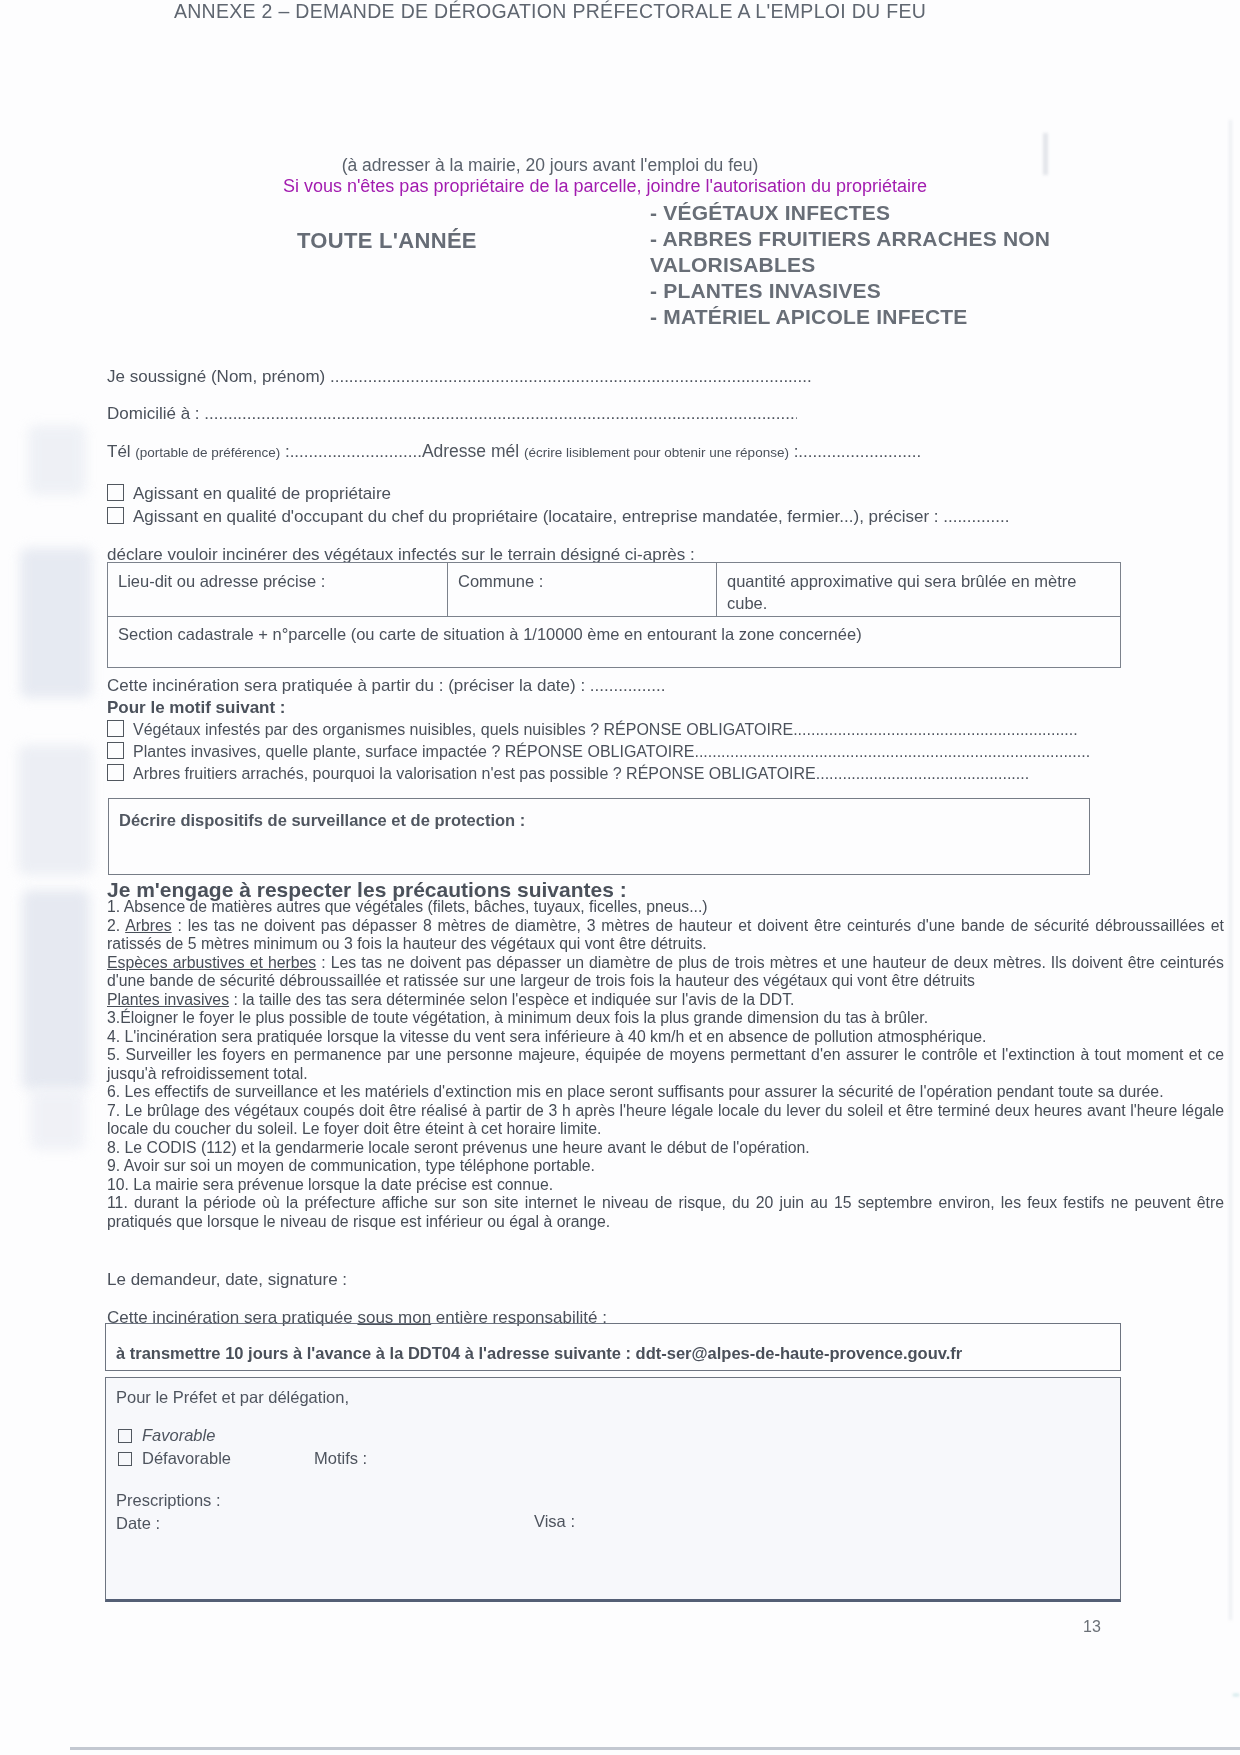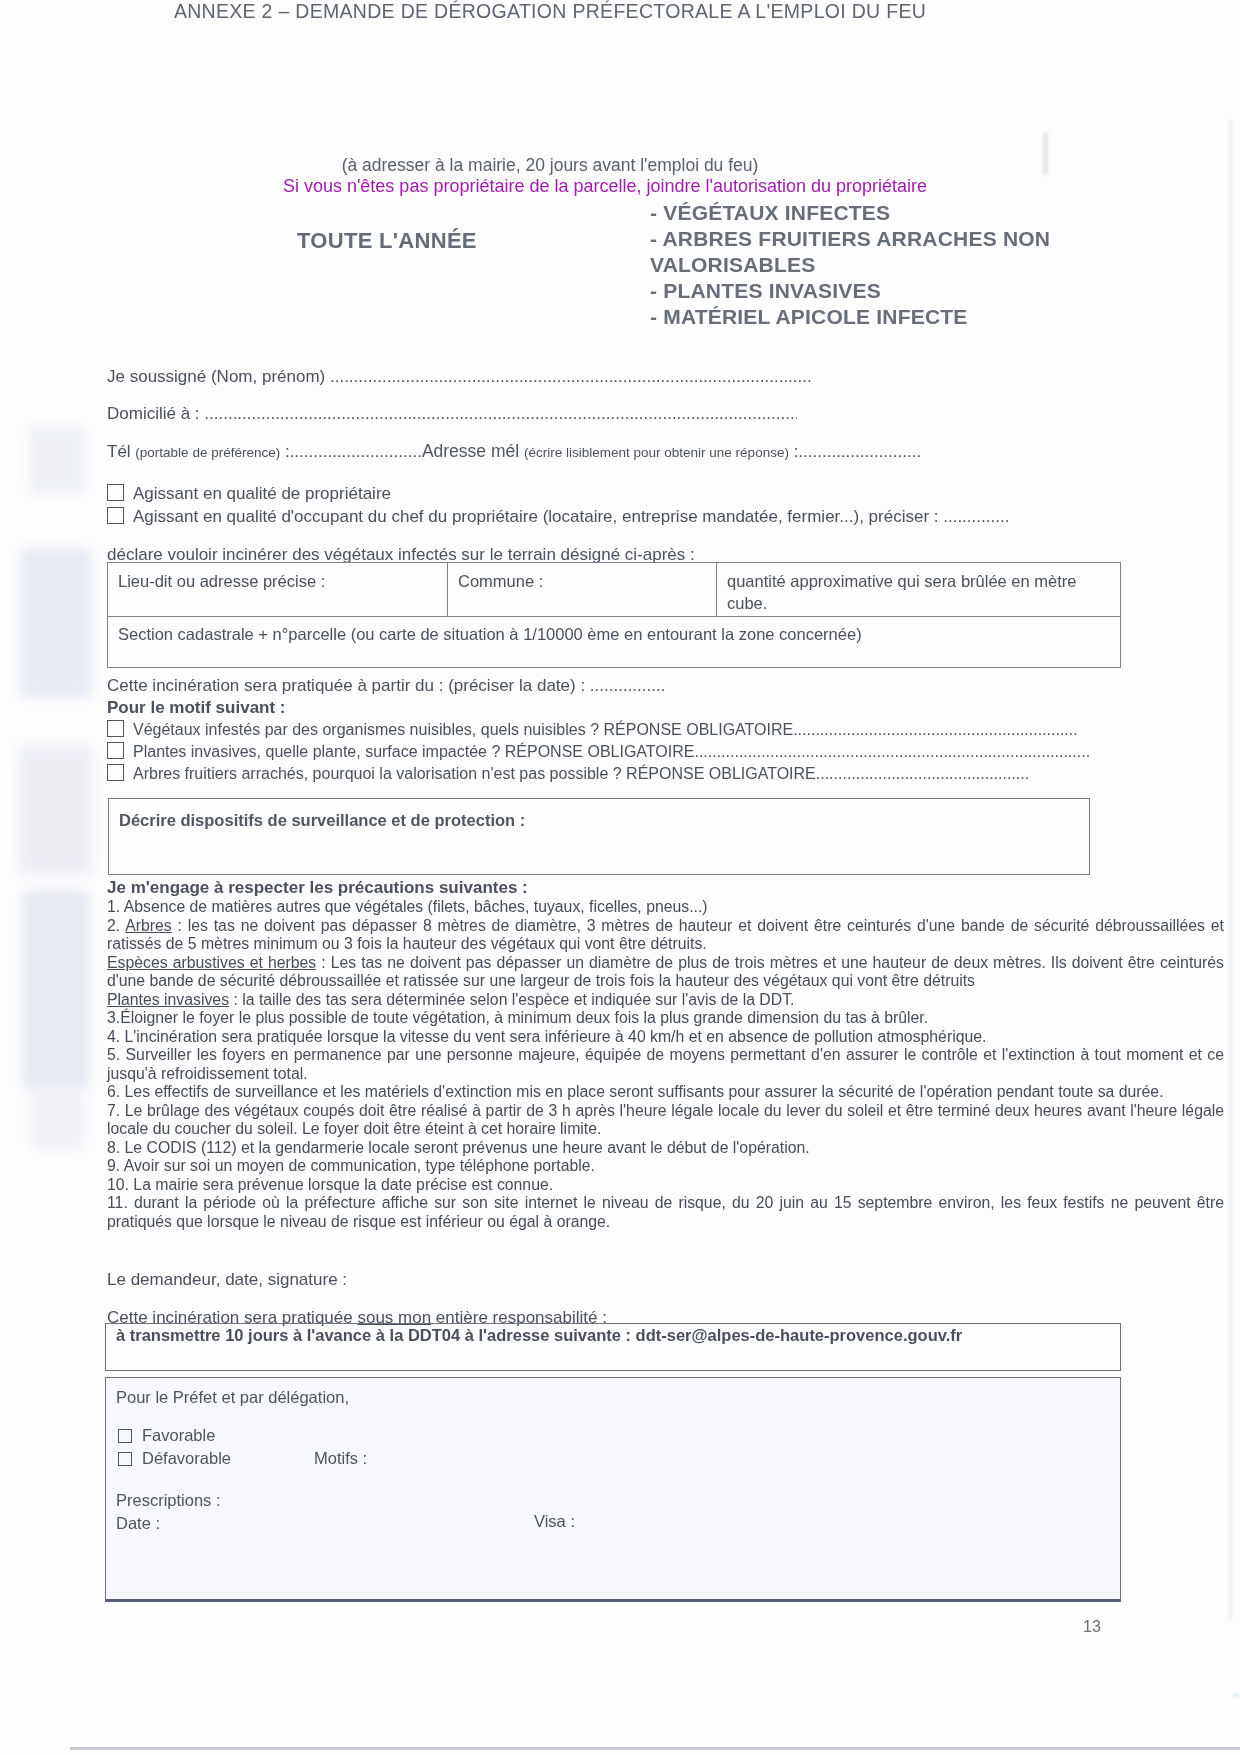--- a/index.html
+++ b/index.html
@@ -32,21 +32,21 @@
   .trow2{height:50px;box-sizing:border-box;padding:8px 8px 0 10px;font-size:16.5px;color:#4b515b;}
   
   .survbox{left:108px;top:798px;width:982px;height:77px;border:1.8px solid #767c86;box-sizing:border-box;
            padding:12px 0 0 10px;font-size:16.5px;color:#515761;font-weight:bold;}
   
   .prec{left:107px;top:898px;width:1117px;font-size:15.8px;line-height:18.5px;color:#474d57;}
   .prec .item{text-align:justify;}
   .u{text-decoration:underline;}
   
   .transbox{left:105px;top:1323px;width:1016px;height:48px;border:1.9px solid #6d7480;box-sizing:border-box;
-            padding:2px 0 0 10px;font-size:16.5px;font-weight:bold;color:#4a505a;}
+            padding:20px 0 0 10px;font-size:16.5px;font-weight:bold;color:#4a505a;}
   .decbox{left:105px;top:1377px;width:1016px;height:225px;border:1.9px solid #6d7480;border-bottom:3px solid #545f75;
           box-sizing:border-box;background:rgba(234,237,245,.35);}
   .decbox .inner{position:absolute;font-size:16.5px;color:#4e545e;}
   .pagenum{left:1083px;top:1618px;font-size:16px;color:#6b7077;text-align:center;}
   
   .ghost{position:absolute;filter:blur(6px);border-radius:8px;}
   .streak{position:absolute;filter:blur(1.5px);}
   .botline{position:absolute;left:70px;right:0;top:1747px;height:2.5px;background:#c3c8d1;filter:blur(.4px);}
 </style>
 </head>
@@ -110,21 +110,21 @@
     <span class="cbx"></span><span>Plantes invasives, quelle plante, surface impactée ? RÉPONSE OBLIGATOIRE.........................................................................................</span>
   </div>
   <div class="abs fline nowrap" style="top:764px;width:960px;font-size:16px;">
     <span class="cbx"></span><span>Arbres fruitiers arrachés, pourquoi la valorisation n'est pas possible ? RÉPONSE OBLIGATOIRE................................................</span>
   </div>
 
   <div class="abs survbox">
     <span>Décrire dispositifs de surveillance et de protection :</span>
   </div>
 
-  <div class="abs fline bold" style="top:878px;font-size:17px;">Je m'engage à respecter les précautions suivantes :</div>
+  <div class="abs fline bold" style="top:878px;font-size:21px;">Je m'engage à respecter les précautions suivantes :</div>
   <div class="abs prec">
     <div class="item"><span>1. Absence de matières autres que végétales (filets, bâches, tuyaux, ficelles, pneus...)</span><span class="u"></span><span></span></div>
     <div class="item"><span>2. </span><span class="u">Arbres</span><span> : les tas ne doivent pas dépasser 8 mètres de diamètre, 3 mètres de hauteur et doivent être ceinturés d'une bande de sécurité débroussaillées et ratissés de 5 mètres minimum ou 3 fois la hauteur des végétaux qui vont être détruits.</span></div>
     <div class="item"><span></span><span class="u">Espèces arbustives et herbes</span><span> : Les tas ne doivent pas dépasser un diamètre de plus de trois mètres et une hauteur de deux mètres. Ils doivent être ceinturés d'une bande de sécurité débroussaillée et ratissée sur une largeur de trois fois la hauteur des végétaux qui vont être détruits</span></div>
     <div class="item"><span></span><span class="u">Plantes invasives</span><span> : la taille des tas sera déterminée selon l'espèce et indiquée sur l'avis de la DDT.</span></div>
     <div class="item"><span>3.Éloigner le foyer le plus possible de toute végétation, à minimum deux fois la plus grande dimension du tas à brûler.</span><span class="u"></span><span></span></div>
     <div class="item"><span>4. L'incinération sera pratiquée lorsque la vitesse du vent sera inférieure à 40 km/h et en absence de pollution atmosphérique.</span><span class="u"></span><span></span></div>
     <div class="item"><span>5. Surveiller les foyers en permanence par une personne majeure, équipée de moyens permettant d'en assurer le contrôle et l'extinction à tout moment et ce jusqu'à refroidissement total.</span><span class="u"></span><span></span></div>
     <div class="item"><span>6. Les effectifs de surveillance et les matériels d'extinction mis en place seront suffisants pour assurer la sécurité de l'opération pendant toute sa durée.</span><span class="u"></span><span></span></div>
     <div class="item"><span>7. Le brûlage des végétaux coupés doit être réalisé à partir de 3 h après l'heure légale locale du lever du soleil et être terminé deux heures avant l'heure légale locale du coucher du soleil. Le foyer doit être éteint à cet horaire limite.</span><span class="u"></span><span></span></div>
@@ -138,21 +138,21 @@
   <div class="abs fline" style="top:1308px;">
     <span>Cette incinération sera pratiquée </span><span class="u">sous mon</span><span> entière responsabilité :</span>
   </div>
 
   <div class="abs transbox">
     <span>à transmettre 10 jours à l'avance à la DDT04 à l'adresse suivante : ddt-ser@alpes-de-haute-provence.gouv.fr</span>
   </div>
 
   <div class="abs decbox">
     <div class="inner" style="left:10px;top:10px;">Pour le Préfet et par délégation,</div>
-    <div class="inner" style="left:12px;top:48px;">
+    <div class="inner" style="left:12px;top:48px;font-style:italic;">
       <span class="cbx sm"></span><span>Favorable</span>
     </div>
     <div class="inner" style="left:12px;top:71px;">
       <span class="cbx sm"></span><span>Défavorable</span>
     </div>
     <div class="inner" style="left:208px;top:71px;">Motifs :</div>
     <div class="inner" style="left:10px;top:113px;">Prescriptions :</div>
     <div class="inner" style="left:10px;top:136px;">Date :</div>
     <div class="inner" style="left:428px;top:134px;">Visa :</div>
   </div>

